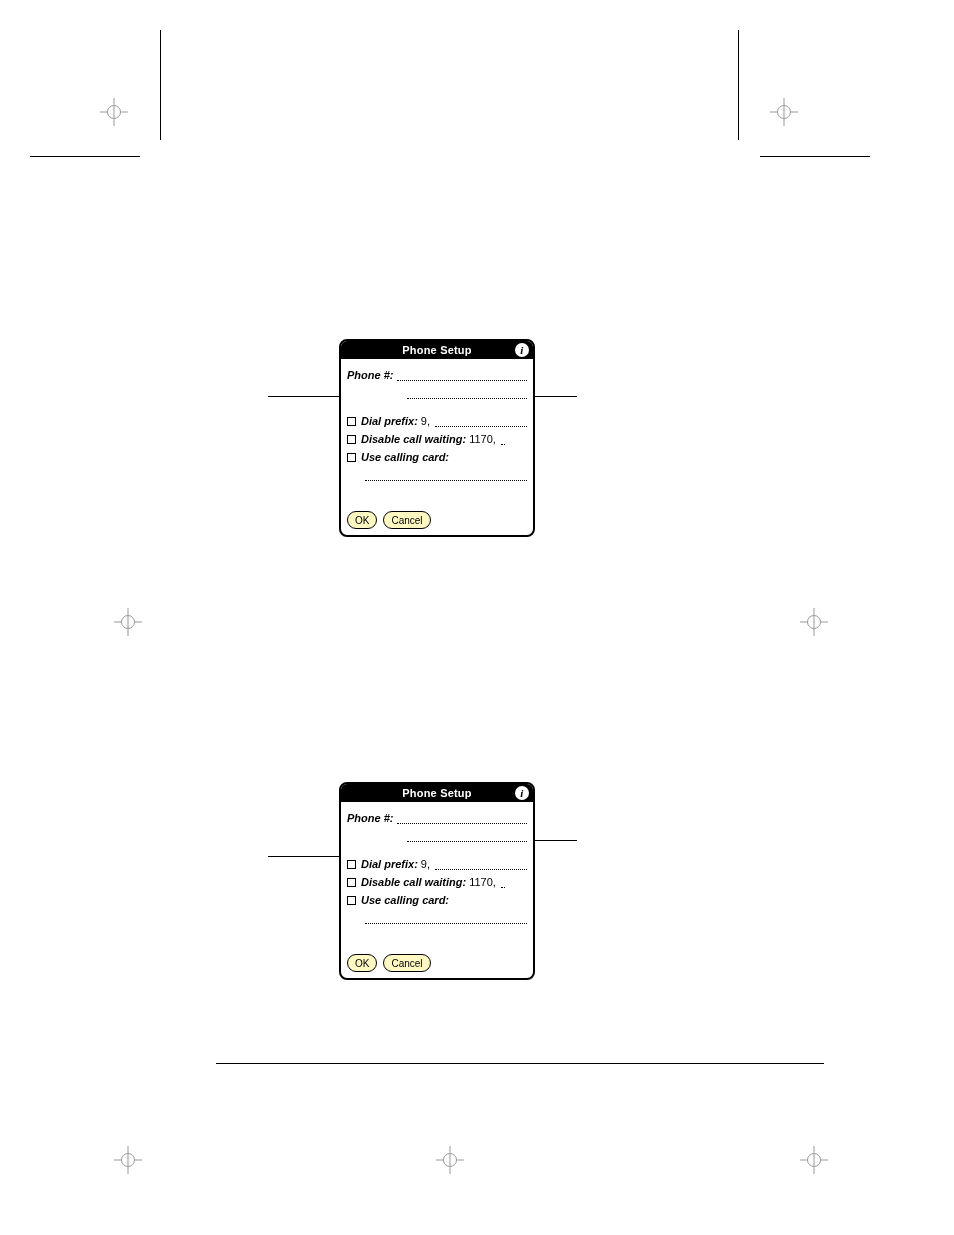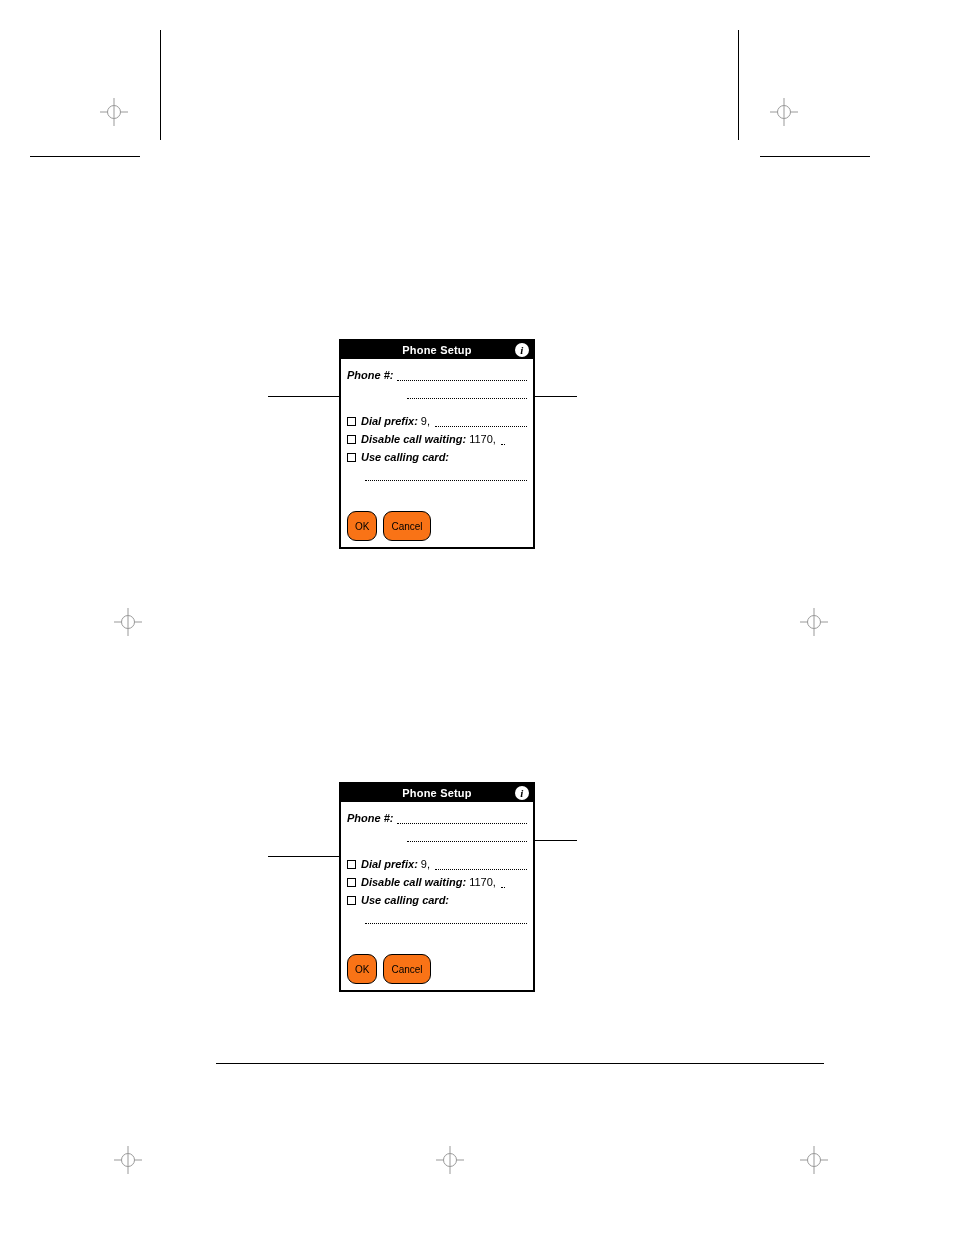--- a/index.html
+++ b/index.html
@@ -54,21 +54,21 @@
     top: 1063px;
     height: 1px;
     background: #000;
   }
 
   
   .dialog {
     position: absolute;
     width: 196px;
     border: 2px solid #000;
-    border-radius: 0;
+    border-radius: 8px;
     background: #fff;
     overflow: hidden;
   }
   .dialog-title {
     background: #000;
     color: #fff;
     height: 18px;
     display: flex;
     align-items: center;
     justify-content: center;
@@ -135,26 +135,26 @@
   .gap { height: 10px; }
   .btnbar {
     display: flex;
     gap: 6px;
     padding: 22px 6px 6px 6px;
   }
   .btn {
     border: 1.5px solid #000;
     border-radius: 9px;
     padding: 0 7px;
-    height: 30px;
+    height: 18px;
     font-size: 10px;
     display: flex;
     align-items: center;
     justify-content: center;
-    background: #f97316;
+    background: #fef9c3;
     font-weight: normal;
   }
 
   
   .leader {
     position: absolute;
     height: 1px;
     background: #000;
   }
 </style>

